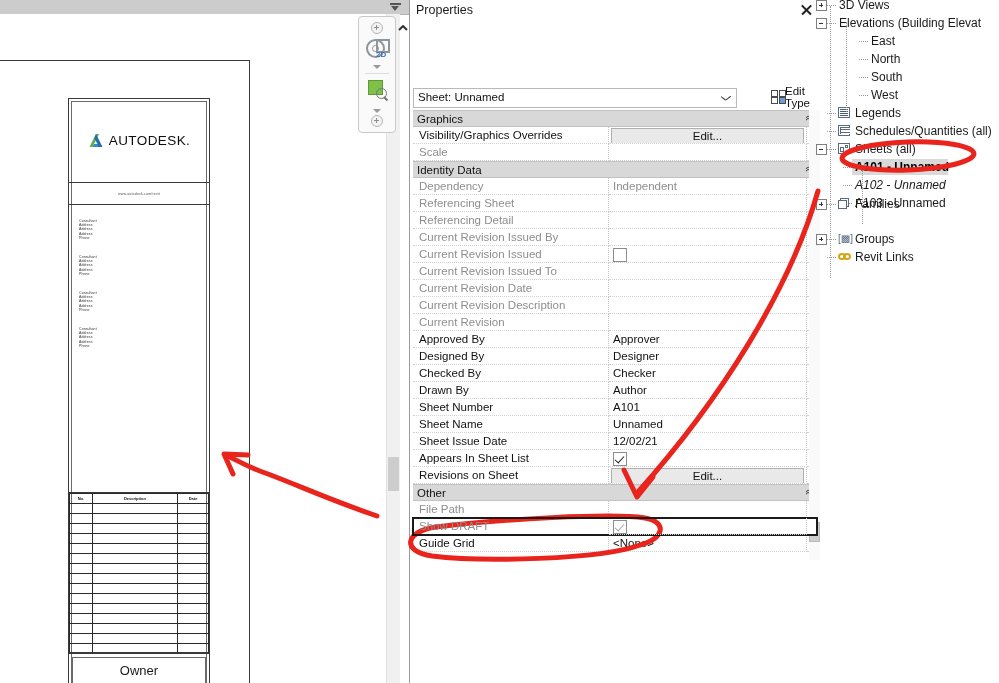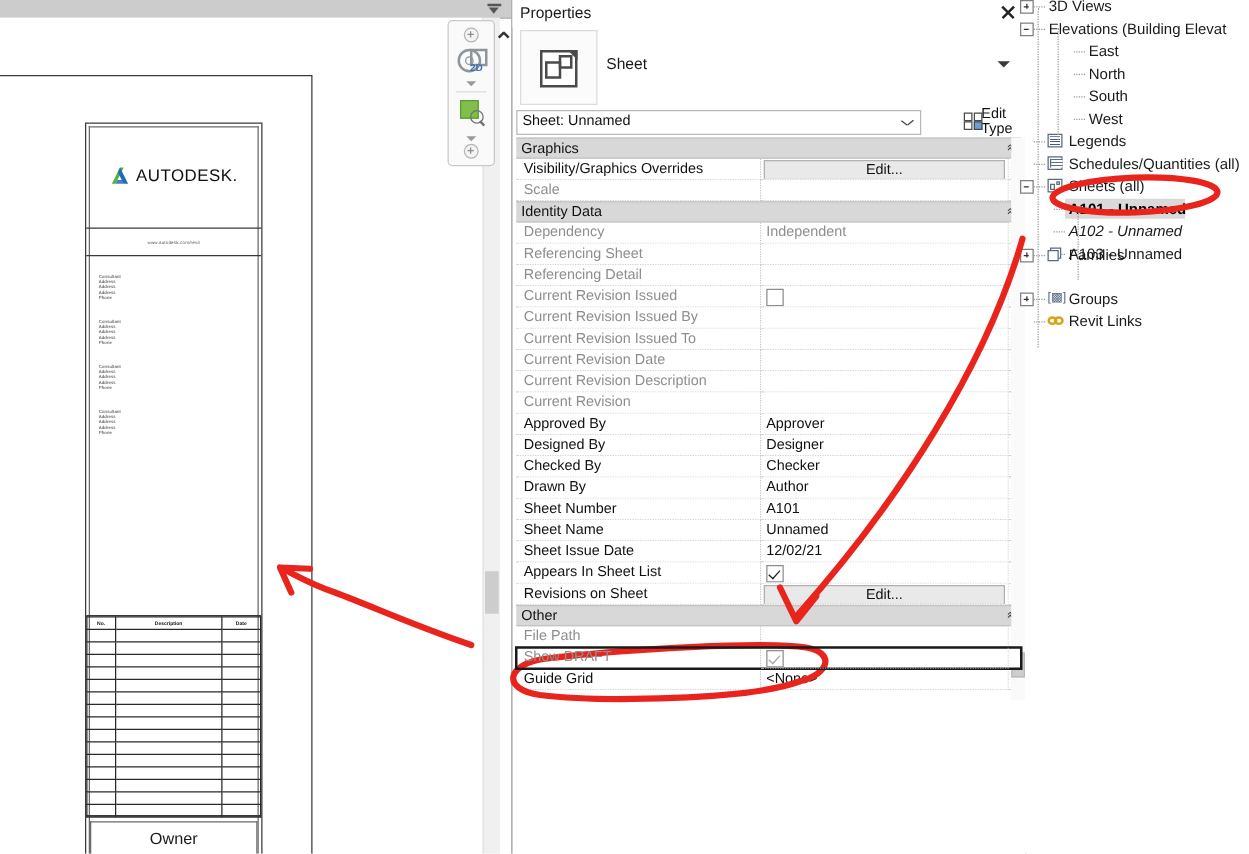--- a/index.html
+++ b/index.html
@@ -341,32 +341,20 @@
 </div>
 <div class="abs" id="panel-collapse"></div>
 
 <div class="abs" id="props">
 
   <div id="props-title">
     <div id="props-title-text">Properties</div>
     <div id="props-close"></div>
   </div>
 
-  <div id="type-selector">
-    <div id="type-thumb">
-      <div id="sheet-glyph">
-        <div class="pg"></div>
-        <div class="fold"></div>
-        <div class="b1"></div>
-        <div class="b2"></div>
-      </div>
-    </div>
-    <div id="type-name">Sheet</div>
-    <div id="type-caret"></div>
-  </div>
 
   <div id="type-row">
     <div id="type-combo">
       <div id="type-combo-text">Sheet: Unnamed</div>
       <div id="type-combo-caret"></div>
     </div>
     <div id="edit-type-btn">
       <div id="et-icon">
         <div class="q q1"></div>
           <div class="q q2"></div>
@@ -408,29 +396,29 @@
           <div class="plabel">Referencing Sheet</div>
           <div class="pvalue"></div>
           <div class="gutter"></div>
         </div>
         <div class="prow dim">
           <div class="plabel">Referencing Detail</div>
           <div class="pvalue"></div>
           <div class="gutter"></div>
         </div>
         <div class="prow dim">
+          <div class="plabel">Current Revision Issued By</div>
+          <div class="pvalue"></div>
+          <div class="gutter"></div>
+        </div>
+        <div class="prow dim">
           <div class="plabel">Current Revision Issued</div>
           <div class="pvalue">
             <div class="cbox grey"></div>
           </div>
-          <div class="gutter"></div>
-        </div>
-        <div class="prow dim">
-          <div class="plabel">Current Revision Issued By</div>
-          <div class="pvalue"></div>
           <div class="gutter"></div>
         </div>
         <div class="prow dim">
           <div class="plabel">Current Revision Issued To</div>
           <div class="pvalue"></div>
           <div class="gutter"></div>
         </div>
         <div class="prow dim">
           <div class="plabel">Current Revision Date</div>
           <div class="pvalue"></div>

